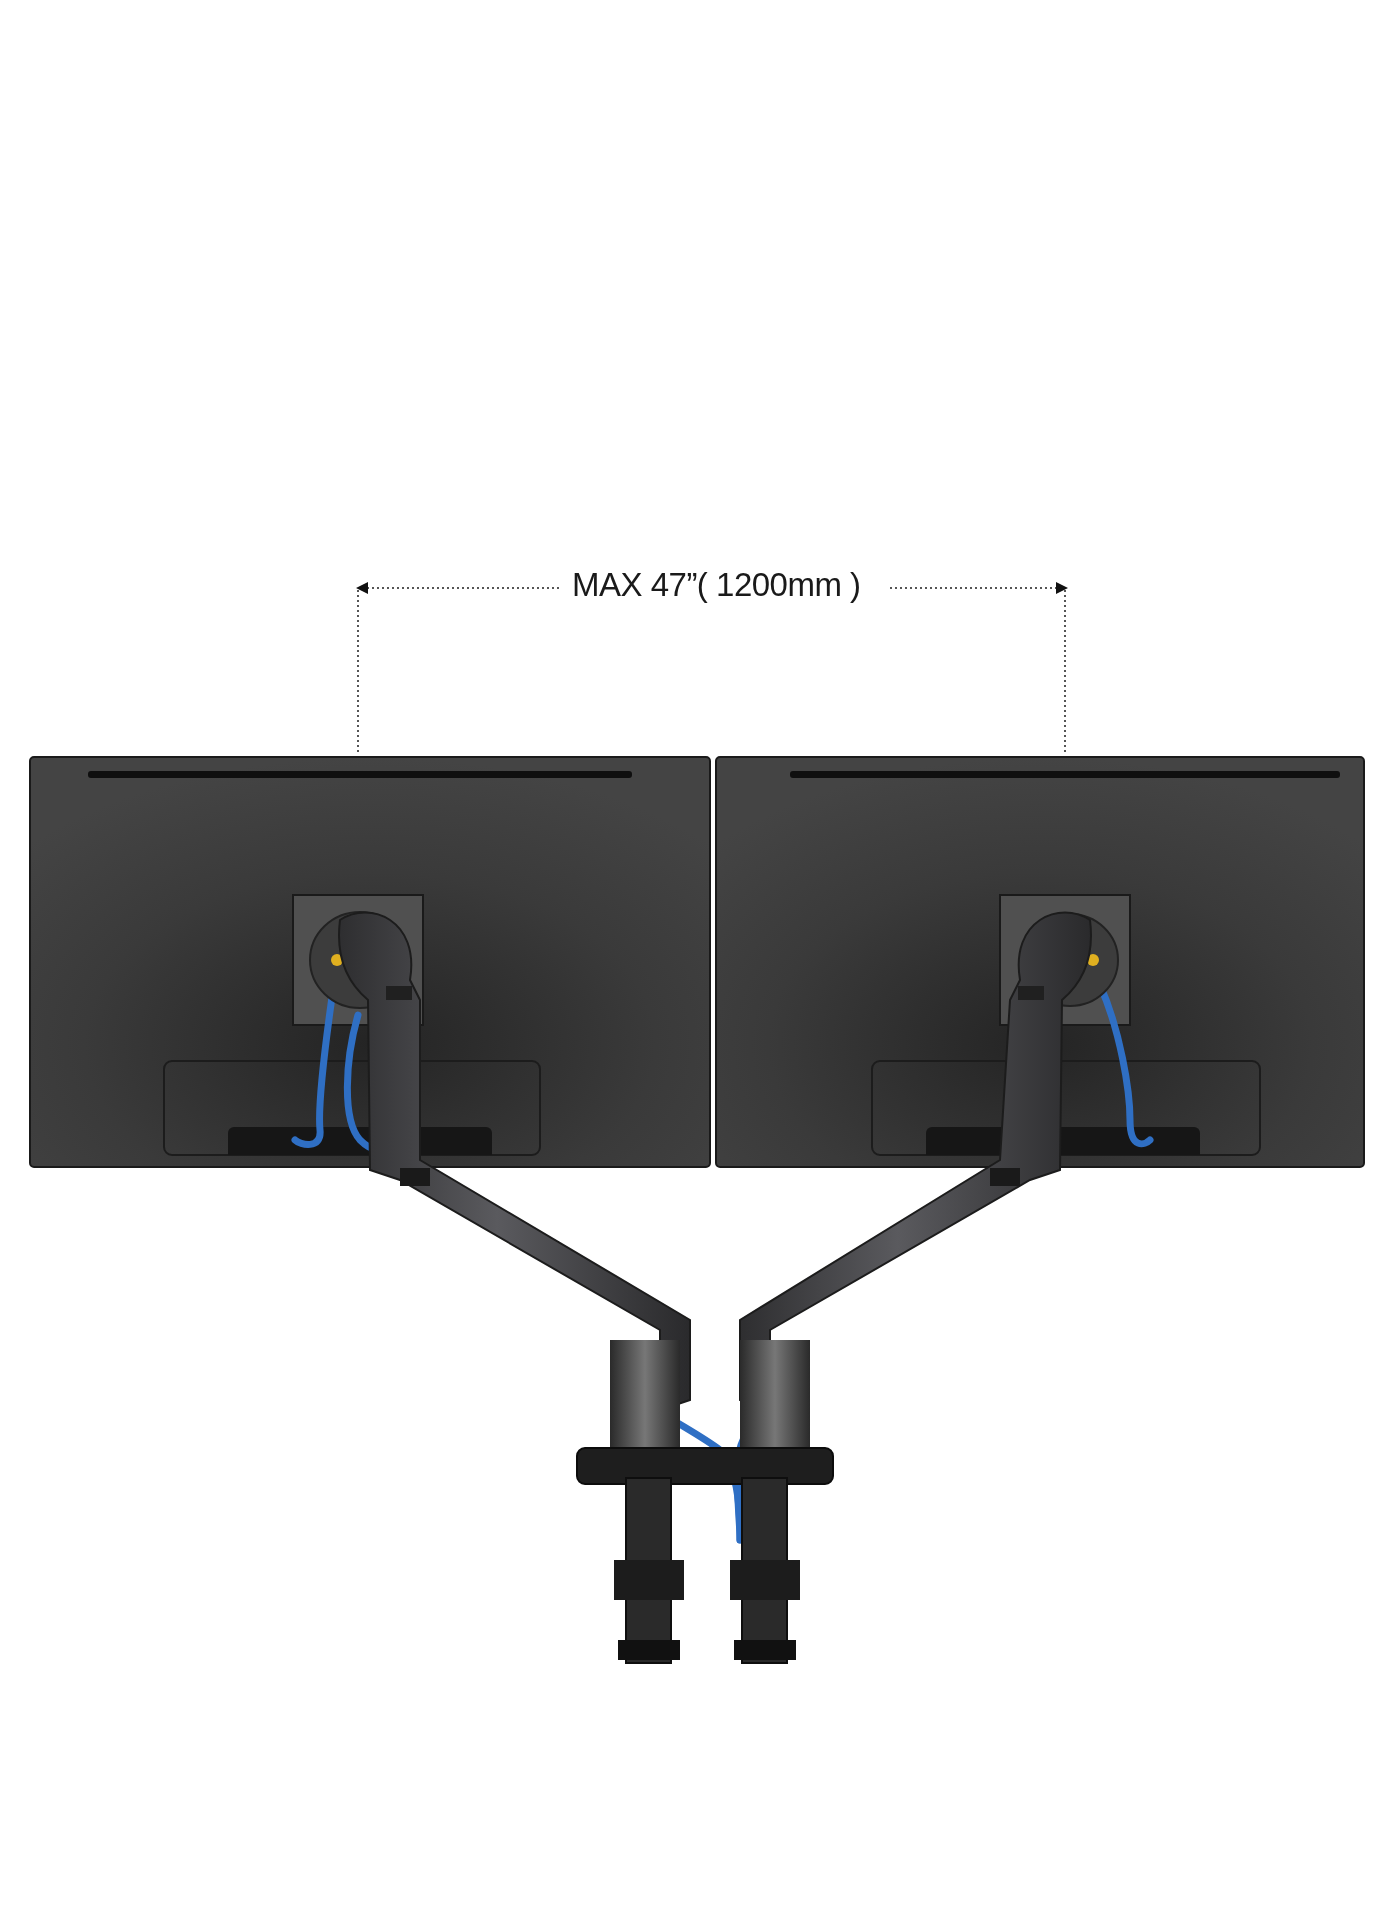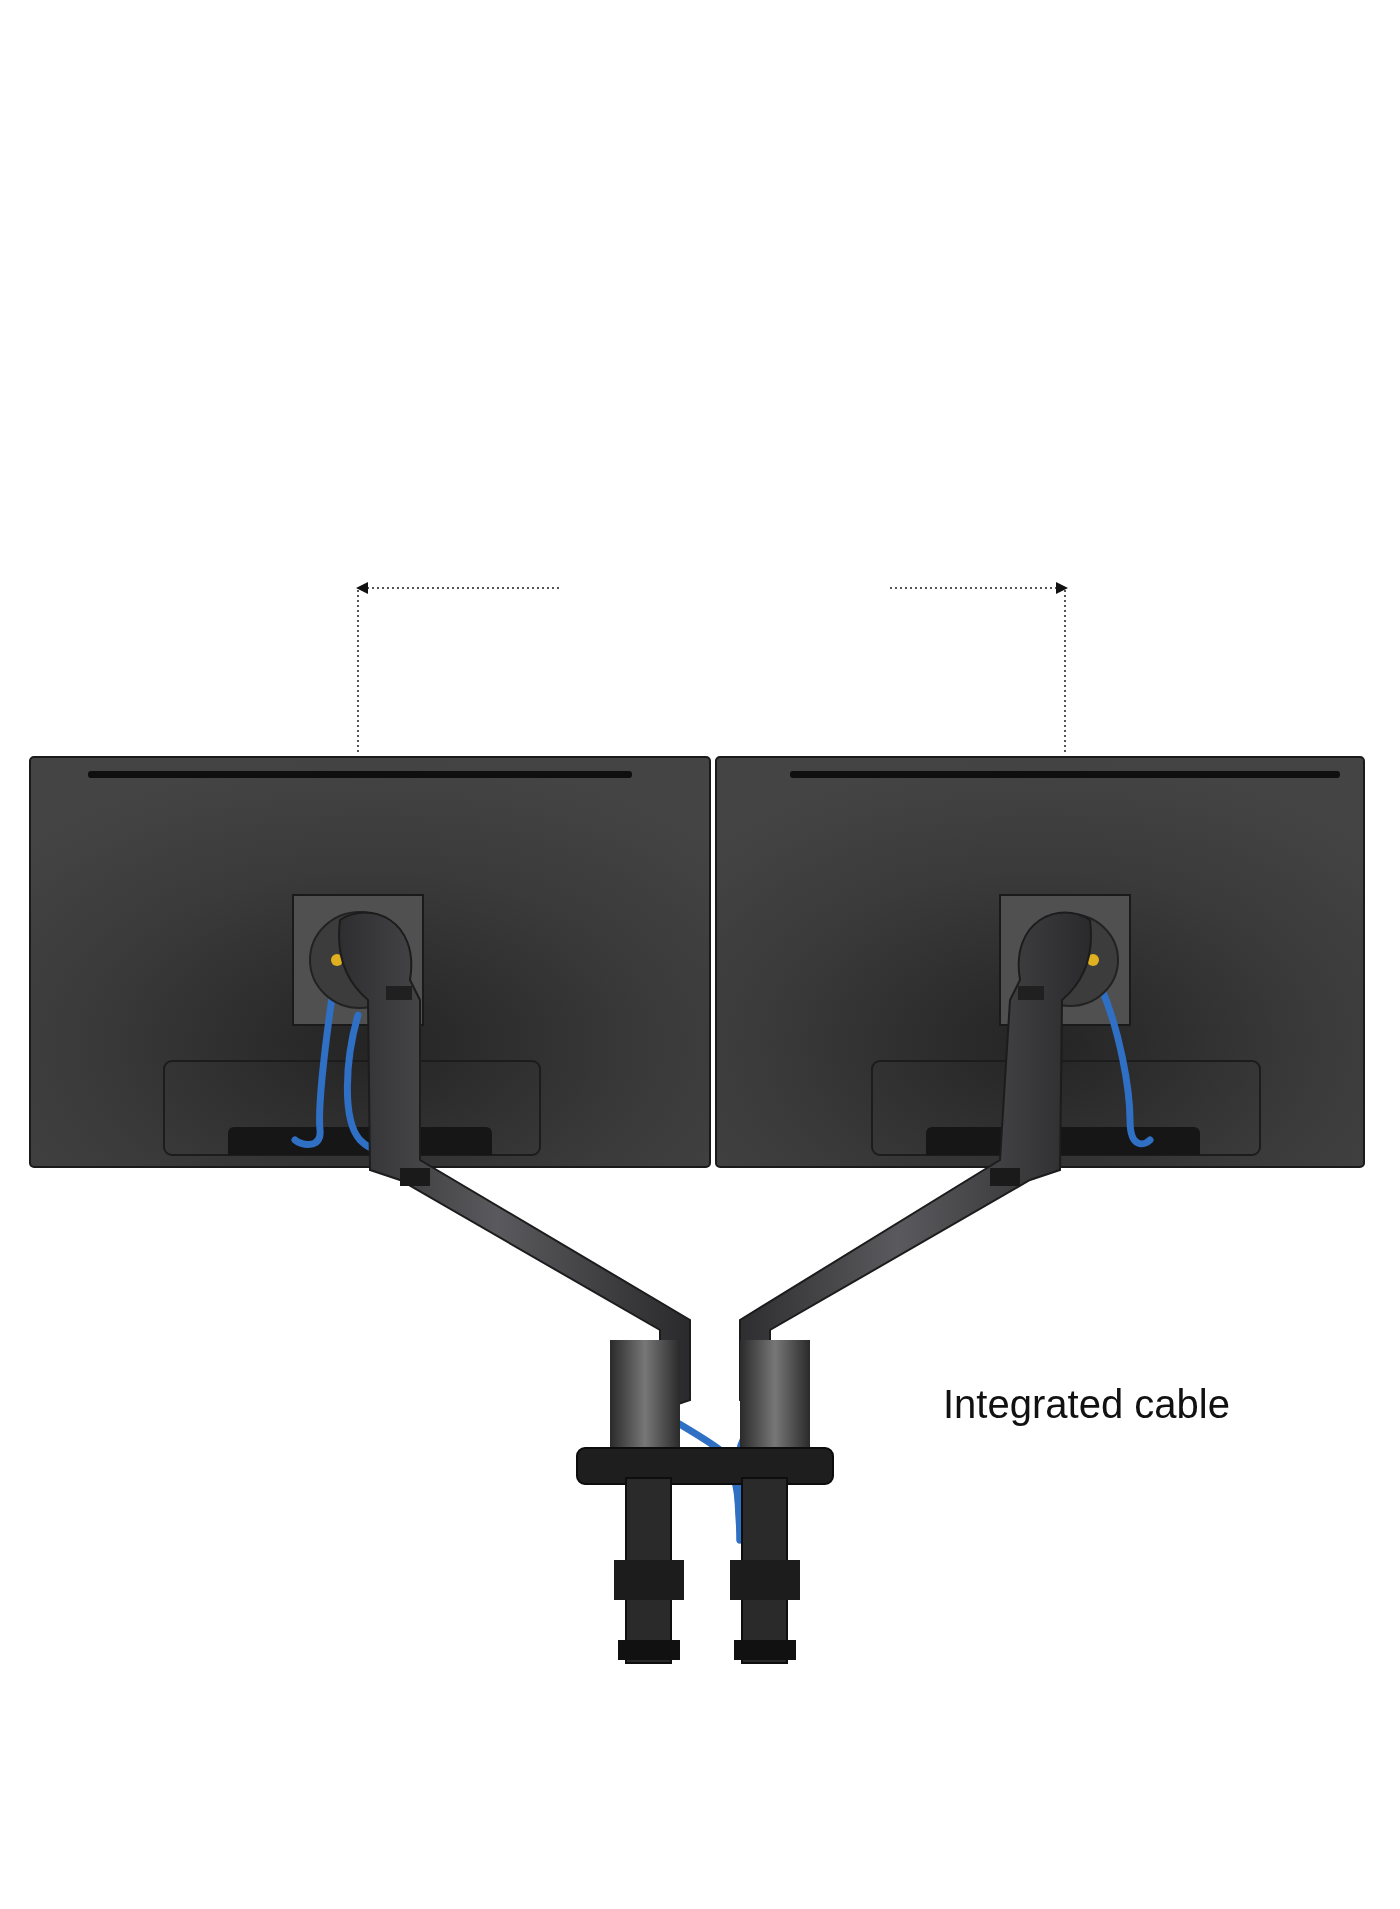--- a/index.html
+++ b/index.html
@@ -93,17 +93,17 @@
       <path d="M585,1448 h240 a8,8 0 0 1 8,8 v20 a8,8 0 0 1 -8,8 h-240 a8,8 0 0 1 -8,-8 v-20 a8,8 0 0 1 8,-8z" fill="#1e1e1e" stroke="#0c0c0c" stroke-width="2"></path>
       <rect x="626" y="1478" width="45" height="185" fill="#2a2a2a" stroke="#0e0e0e" stroke-width="2"></rect>
       <rect x="614" y="1560" width="70" height="40" fill="#1c1c1c"></rect>
       <rect x="618" y="1640" width="62" height="20" fill="#111"></rect>
       <rect x="742" y="1478" width="45" height="185" fill="#2a2a2a" stroke="#0e0e0e" stroke-width="2"></rect>
       <rect x="730" y="1560" width="70" height="40" fill="#1c1c1c"></rect>
       <rect x="734" y="1640" width="62" height="20" fill="#111"></rect>
     </g>
   </svg>
 
+  <div class="dim-label">MAX 47”( 1200mm )</div>
 
   <div class="caption">
-    <span>Integrated cable</span>
   </div>
 </div>
 
 </body></html>

